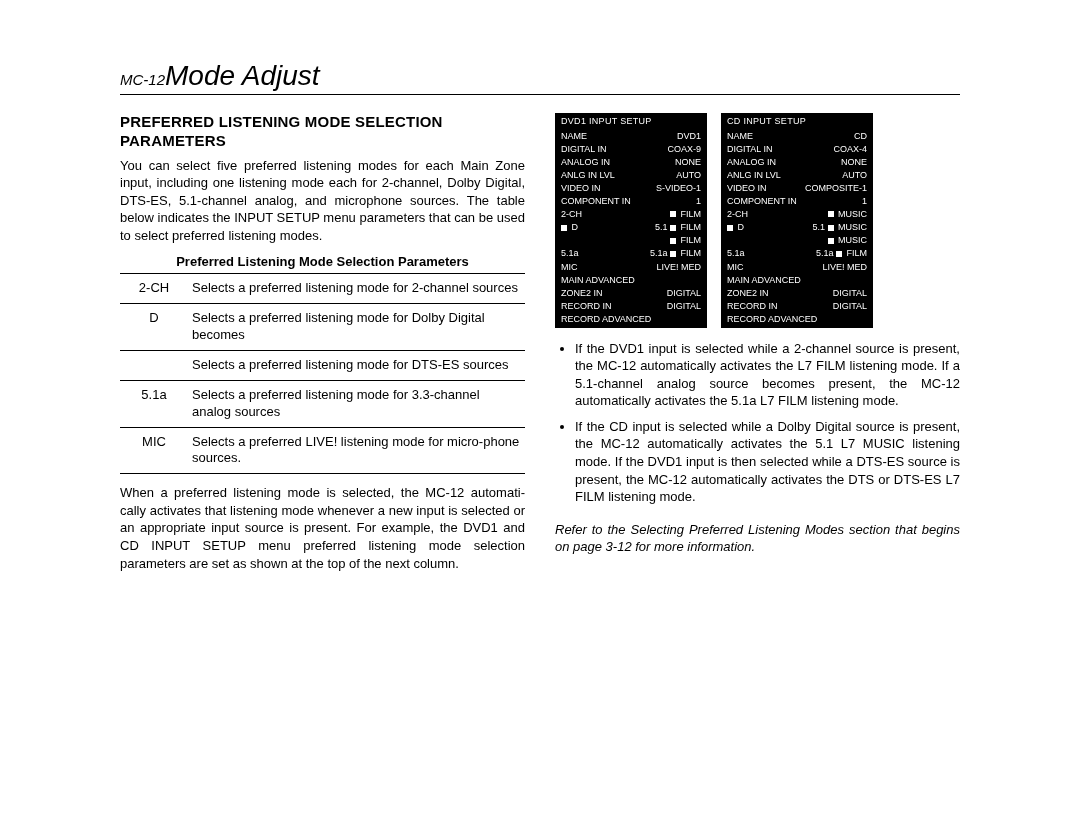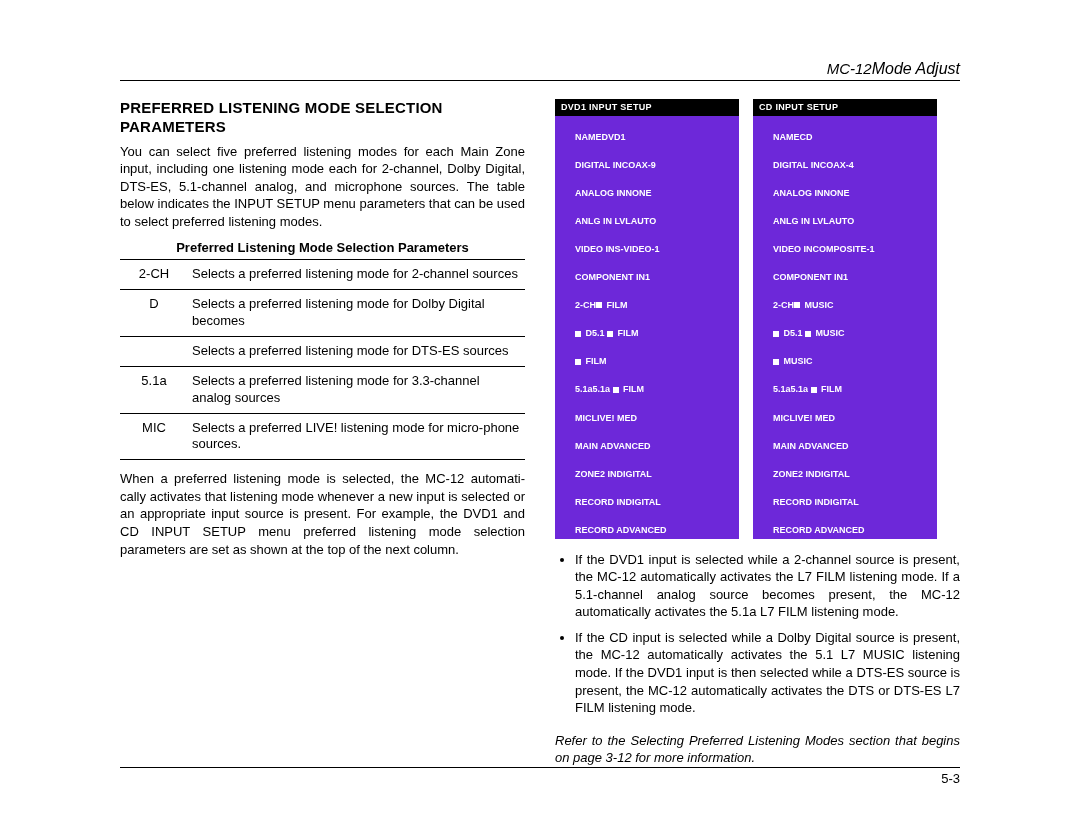--- a/index.html
+++ b/index.html
@@ -13,33 +13,33 @@
     box-sizing: border-box;
   }
   .page {
     padding: 60px 120px 40px 120px;
     box-sizing: border-box;
     height: 100%;
     position: relative;
   }
   .header-row {
     display: flex;
-    justify-content: flex-end;
+    justify-content: flex-start;
     align-items: baseline;
     border-bottom: 1px solid #000;
     padding-bottom: 2px;
     margin-bottom: 18px;
   }
   .hdr-left {
     font-style: italic;
     font-size: 15px;
   }
   .hdr-right {
     font-style: italic;
-    font-size: 16px;
+    font-size: 28px;
   }
   .columns {
     display: flex;
     gap: 30px;
   }
   .col {
     width: 50%;
   }
   .section-title {
     font-weight: 700;
@@ -79,41 +79,41 @@
   }
   .param-table tr.last td { border-bottom: 1px solid #000; }
 
   
   .menus {
     display: flex;
     gap: 14px;
     margin-bottom: 12px;
   }
   .menu {
-    background: #6d28d9;
+    background: #000000;
     color: #fff;
     font-family: Arial, sans-serif;
-    font-weight: 700;
+    font-weight: 400;
     font-size: 9px;
-    width: 184px;
+    width: 152px;
     line-height: 1.45;
     padding-bottom: 2px;
   }
   .menu-title {
     background: #000;
     color: #fff;
     padding: 2px 6px;
     font-size: 9px;
     letter-spacing: 0.3px;
   }
   .menu-row {
     display: flex;
-    padding: 0 20px;
+    justify-content: space-between;
+    padding: 0 6px;
     white-space: nowrap;
-    margin-top: 15px;
   }
   .menu-row .l { }
   .menu-row .r { text-align: right; }
   .sq { display:inline-block; width:6px; height:6px; background:#fff; vertical-align:middle; margin-right:2px; margin-bottom:1px;}
 
   ul.bullets {
     font-size: 13px;
     line-height: 1.35;
     padding-left: 20px;
     margin: 0 0 10px 0;
@@ -323,16 +323,13 @@
 
       <ul class="bullets">
         <li>If the DVD1 input is selected while a 2-channel source is present, the MC-12 automatically activates the L7 FILM listening mode. If a 5.1-channel analog source becomes present, the MC-12 automatically activates the 5.1a L7 FILM listening mode.</li>
         <li>If the CD input is selected while a Dolby Digital source is present, the MC-12 automatically activates the 5.1 L7 MUSIC listening mode. If the DVD1 input is then selected while a DTS-ES source is present, the MC-12 automatically activates the DTS or DTS-ES L7 FILM listening mode.</li>
       </ul>
 
       <div class="note-body">Refer to the Selecting Preferred Listening Modes section that begins on page 3-12 for more information.</div>
     </div>
   </div>
 
-  <div class="footer">
-    <span>5-3</span>
-  </div>
 </div>
 
 </body></html>

